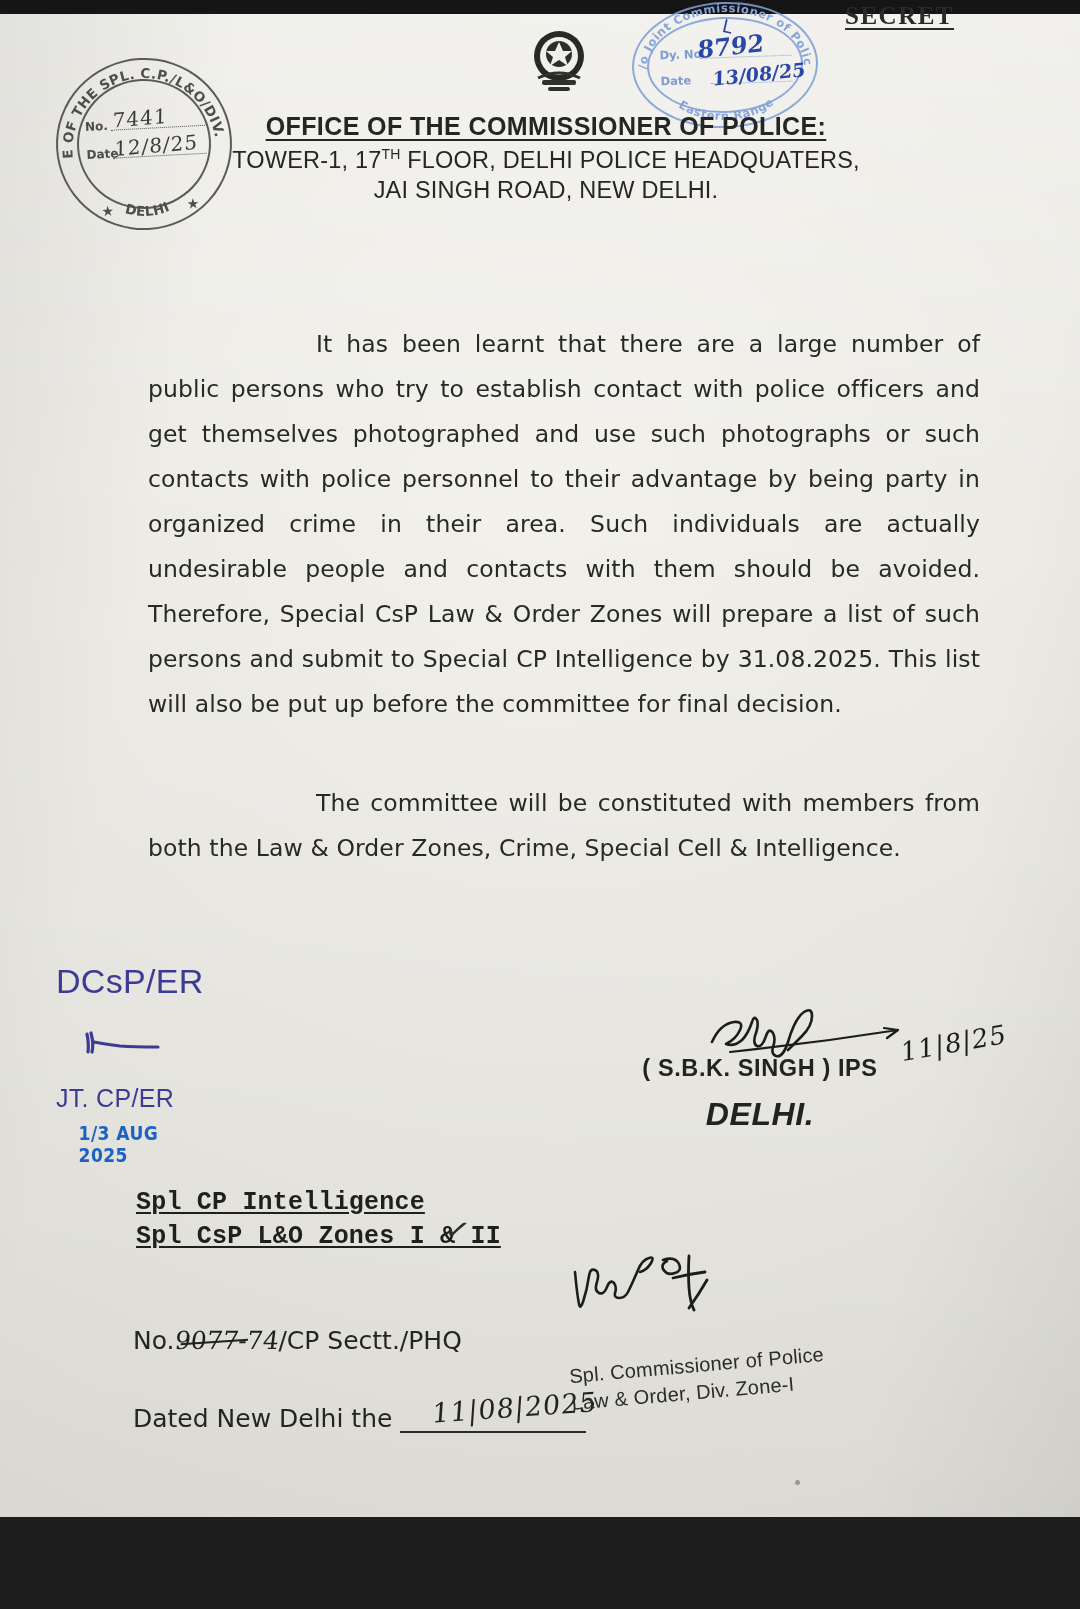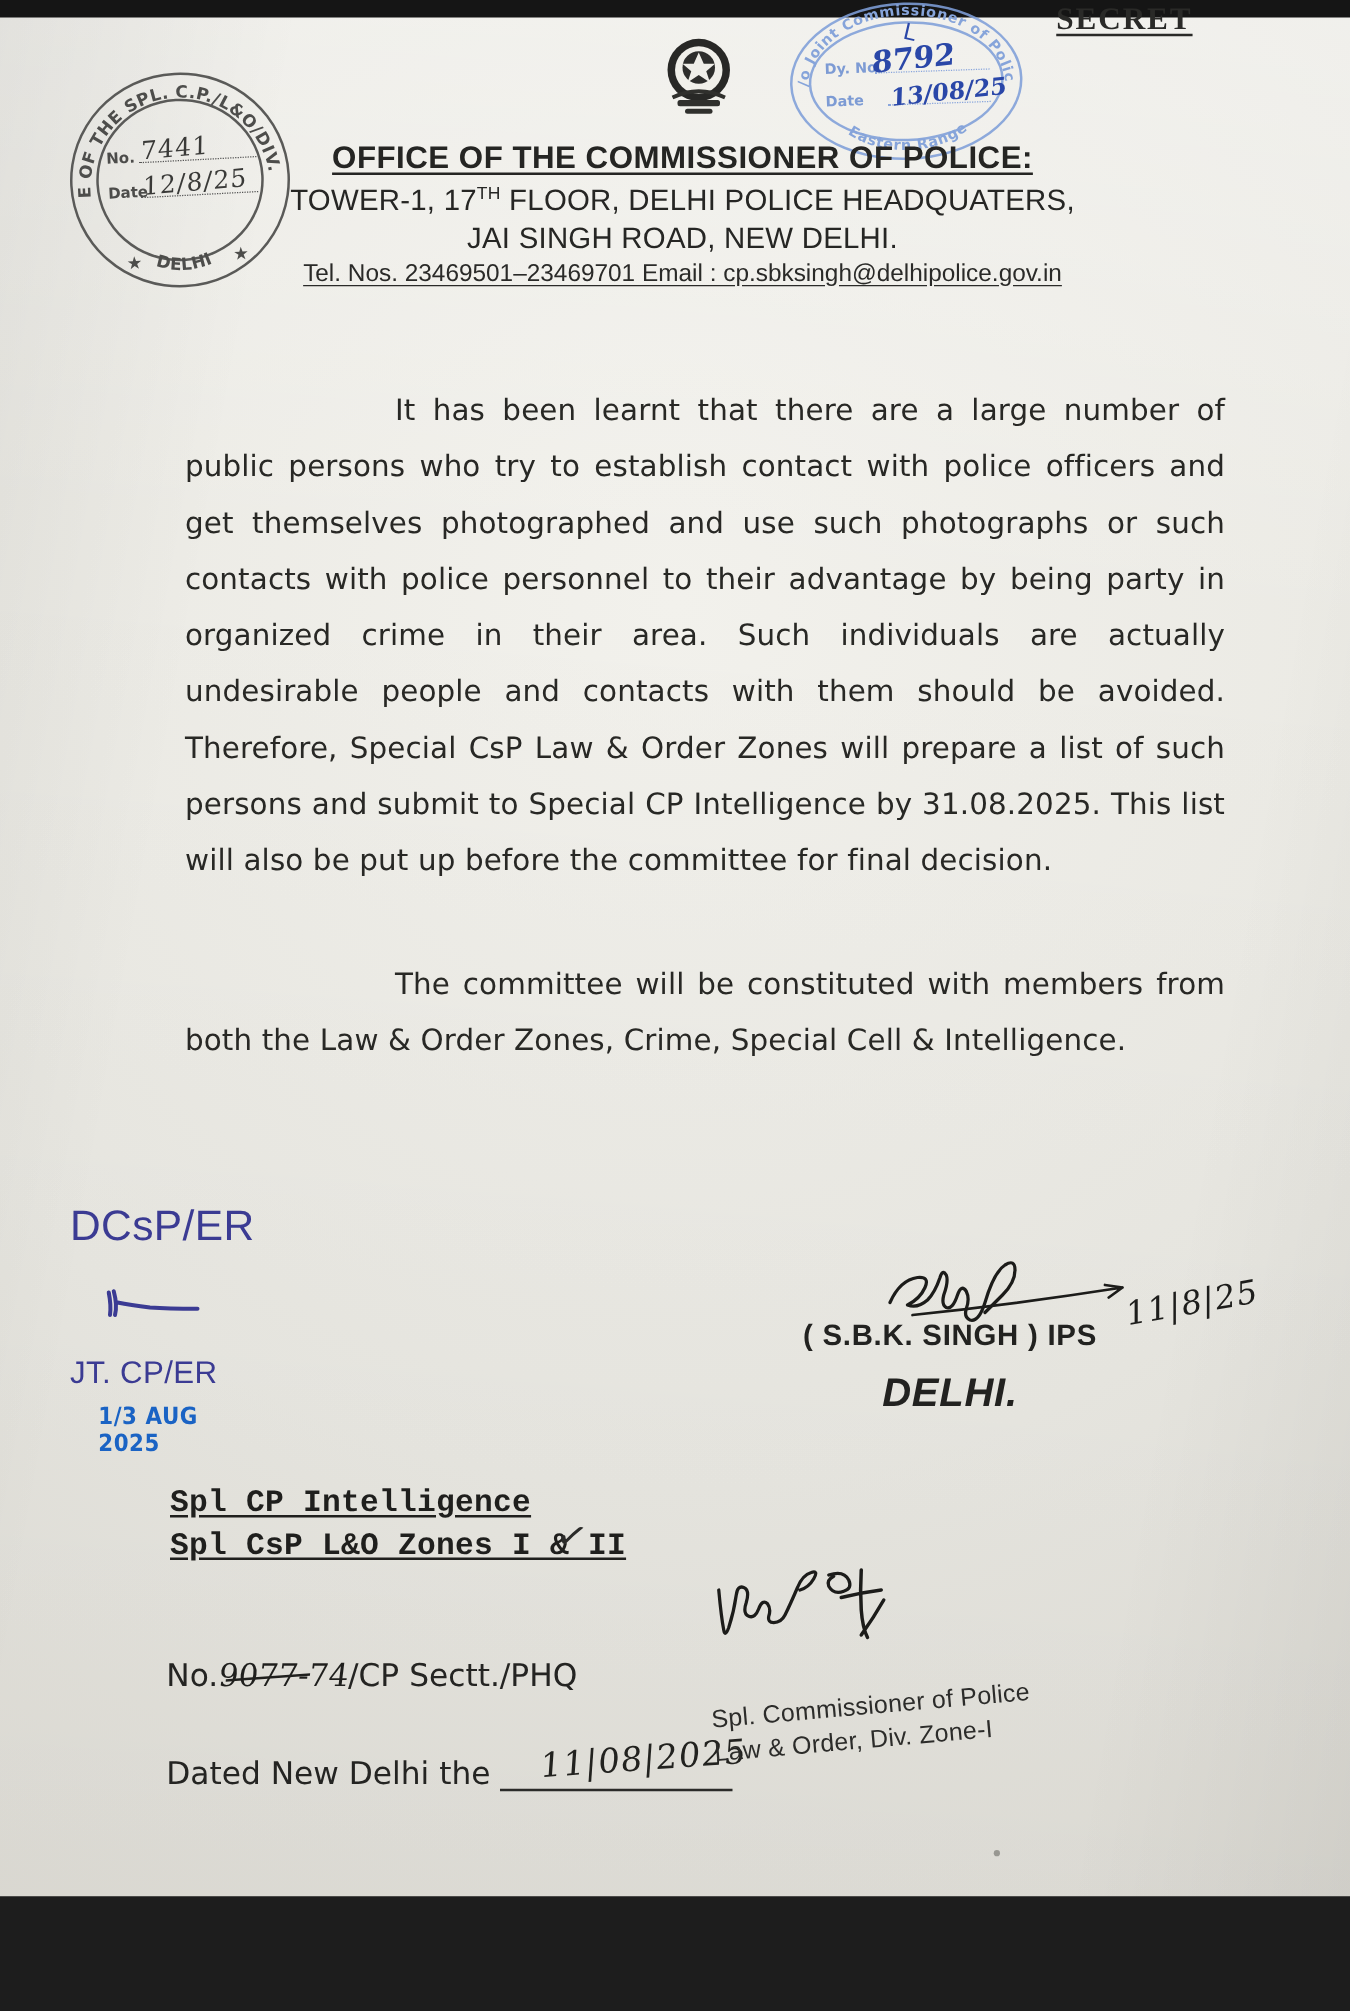--- a/index.html
+++ b/index.html
@@ -224,21 +224,21 @@
     font-size: 19.5px;
     color: #2a2a28;
     text-decoration: underline;
     text-underline-offset: 3px;
     margin-top: 4px;
   }
 
   
   .body-wrap {
     position: absolute;
-    top: 306px;
+    top: 322px;
     left: 148px;
     width: 832px;
   }
   .para {
     font-family: "DejaVu Sans", sans-serif;
     font-size: 23.5px;
     line-height: 45px;
     text-align: justify;
     text-indent: 168px;
     color: #282825;
@@ -509,21 +509,20 @@
         <span class="ddots"></span>
         <span class="dhw">13/08/25</span>
       </div>
     </div>
   </div>
 
   <div class="letterhead">
     <div class="lh-office">OFFICE OF THE COMMISSIONER OF POLICE:</div>
     <div class="lh-line"><span>TOWER-1, 17</span><sup>TH</sup><span> FLOOR, DELHI POLICE HEADQUATERS,</span></div>
     <div class="lh-line">JAI SINGH ROAD, NEW DELHI.</div>
-    <div class="lh-contact">Tel. Nos. 23469501–23469701 Email : cp.sbksingh@delhipolice.gov.in</div>
   </div>
 
   <div class="body-wrap">
     <p class="para">It has been learnt that there are a large number of public persons who try to establish contact with police officers and get themselves photographed and use such photographs or such contacts with police personnel to their advantage by being party in organized crime in their area.  Such individuals are actually undesirable people and contacts with them should be avoided.  Therefore, Special CsP Law &amp; Order Zones will prepare a list of such persons and submit to Special CP Intelligence by 31.08.2025.  This list will also be put up before the committee for final decision.</p>
     <p class="para">The committee will be constituted with members from both the Law &amp; Order Zones, Crime, Special Cell &amp; Intelligence.</p>
   </div>
 
   <div class="endorse">
     <div class="e1">DCsP/ER</div>
     <div class="e2">JT. CP/ER</div>

